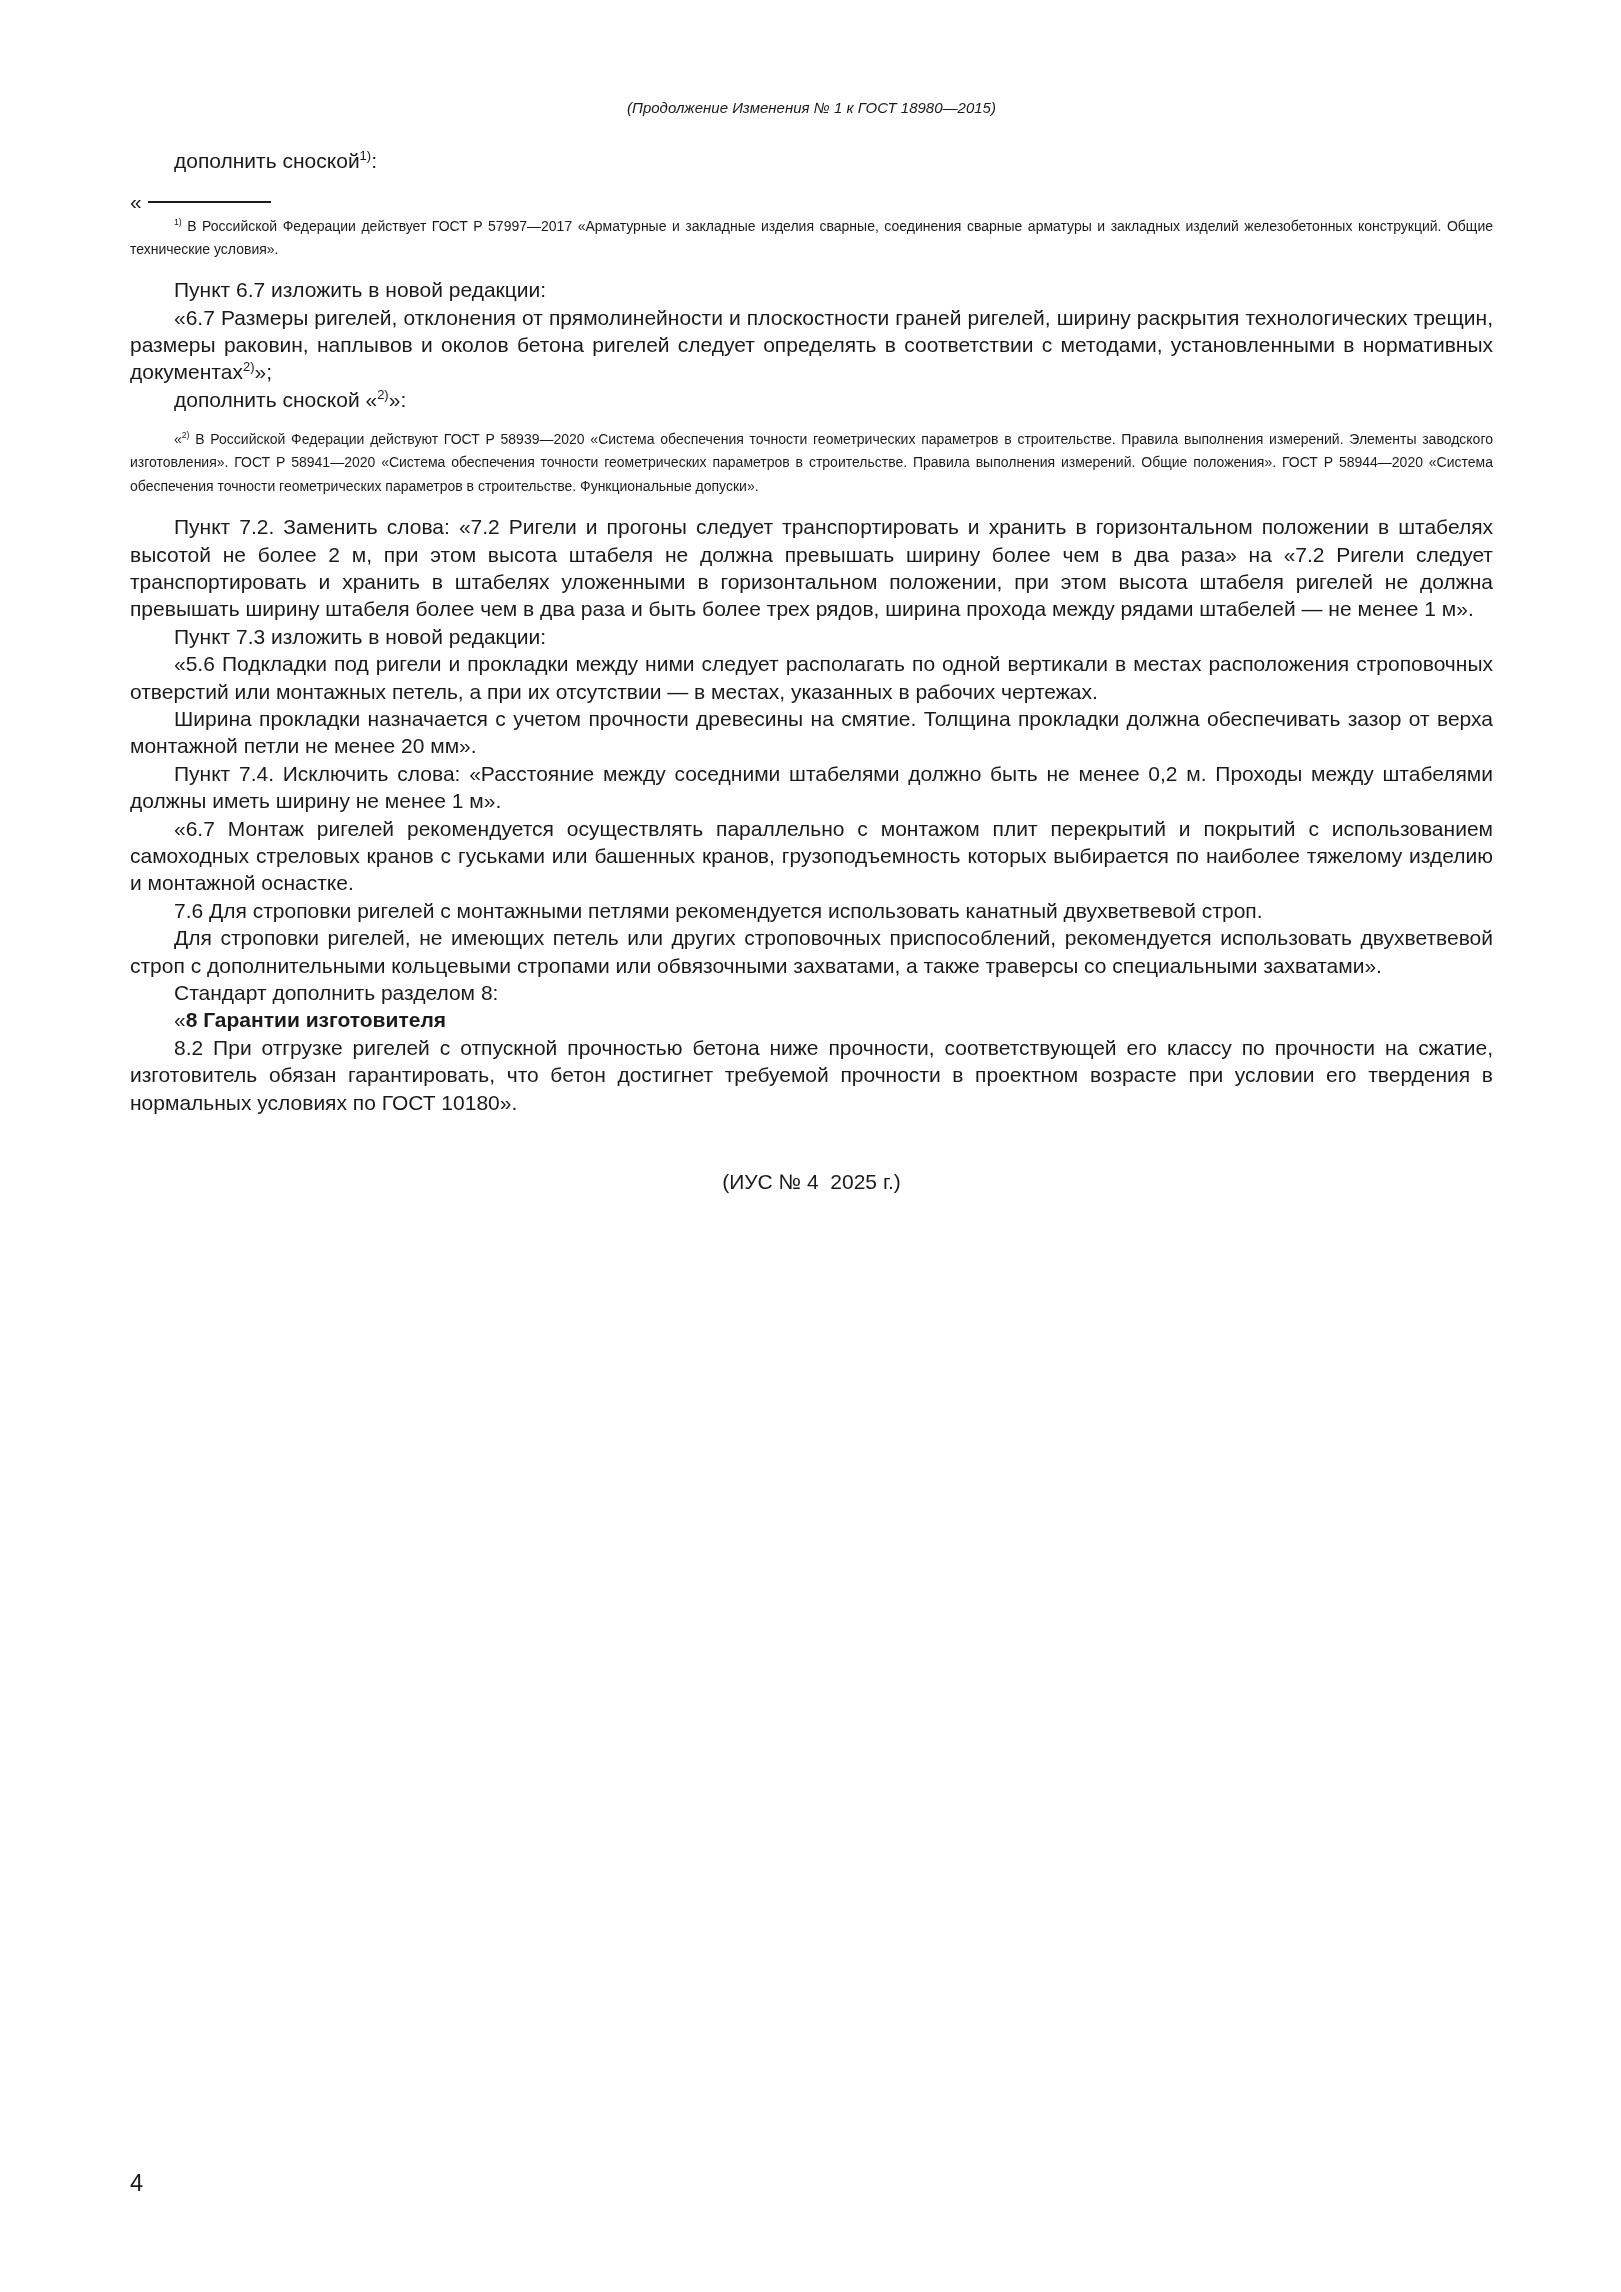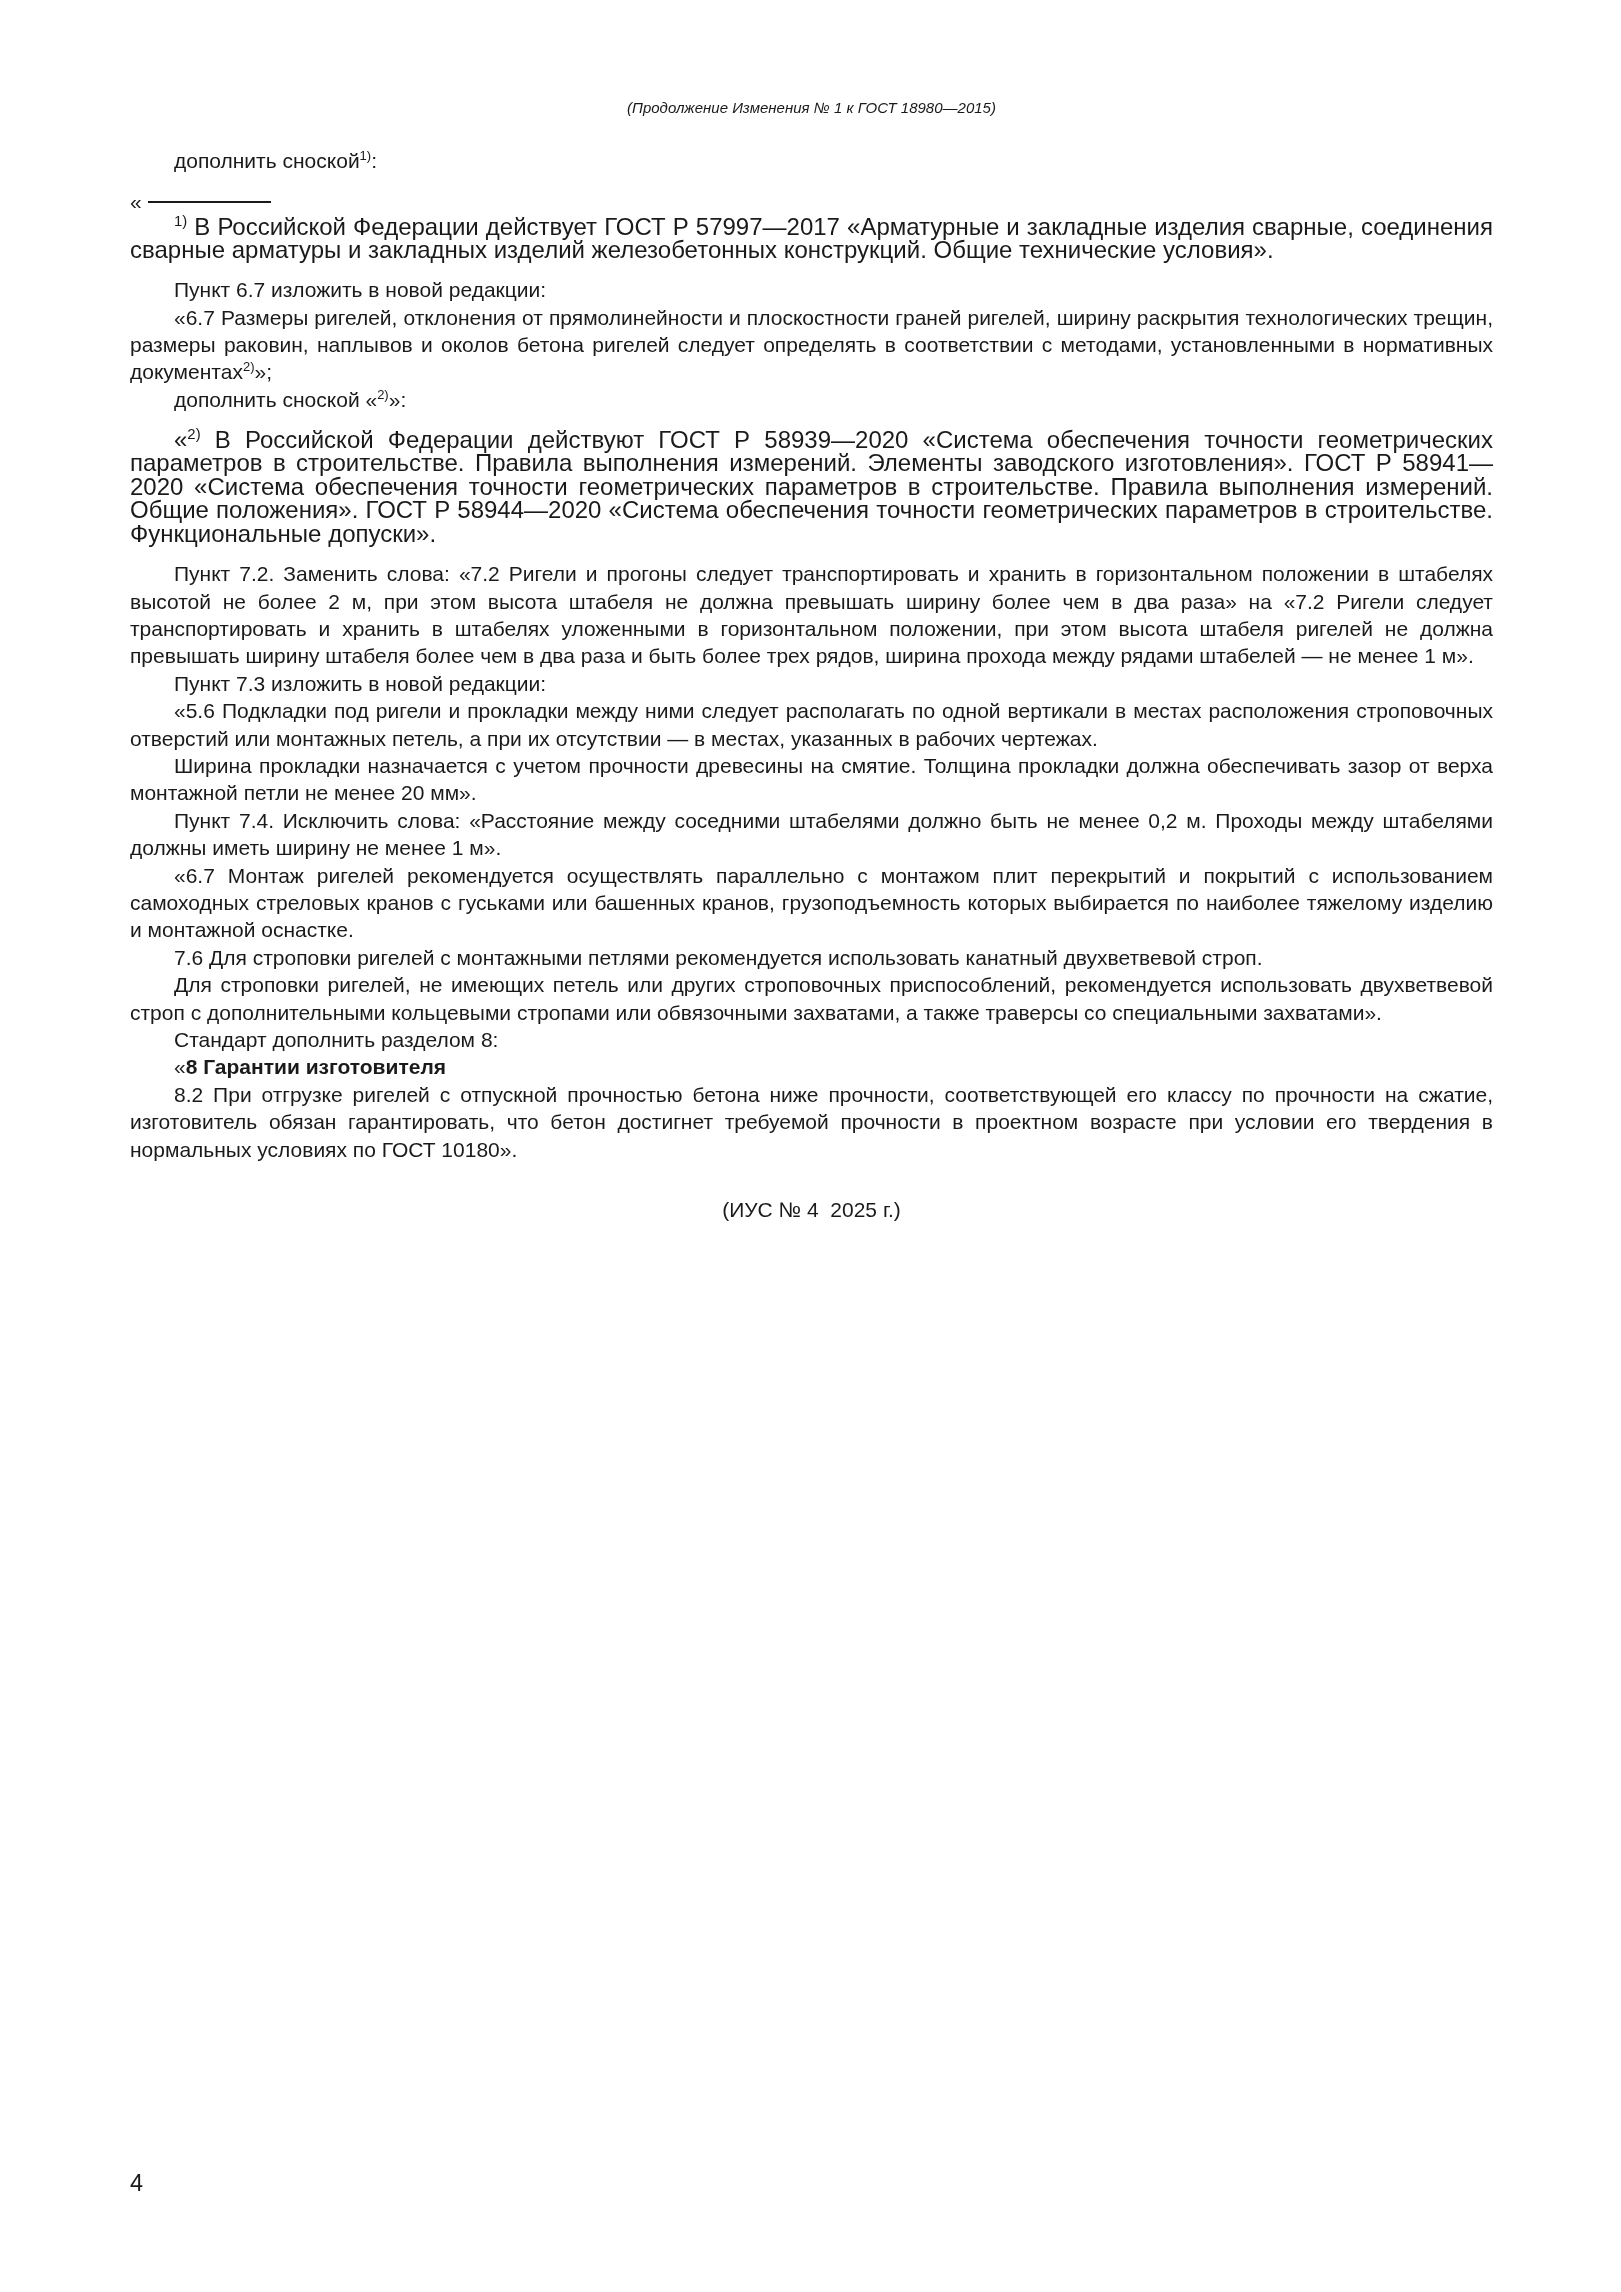--- a/index.html
+++ b/index.html
@@ -30,34 +30,34 @@
     width: 100%;
   }
   .para {
     margin: 0;
     font-size: 21px;
     line-height: 27.4px;
     text-align: justify;
   }
   .para.indent { text-indent: 44px; }
   .para.footnote {
-    font-size: 24px;
+    font-size: 14px;
     line-height: 23.5px;
   }
   .para.fn-separator {
     text-indent: 0;
     line-height: 25.5px;
   }
   .para.center {
     text-align: center;
     text-indent: 0;
     white-space: pre-wrap;
   }
   .para.gap-small { margin-top: 14.7px; }
-  .para.gap-large { margin-top: 33px; }
+  .para.gap-large { margin-top: 52px; }
   .bold { font-weight: 700; }
   sup {
     font-size: 62%;
     line-height: 0;
     vertical-align: super;
   }
   .fn-rule {
     display: inline-block;
     width: 123px;
     height: 0;

